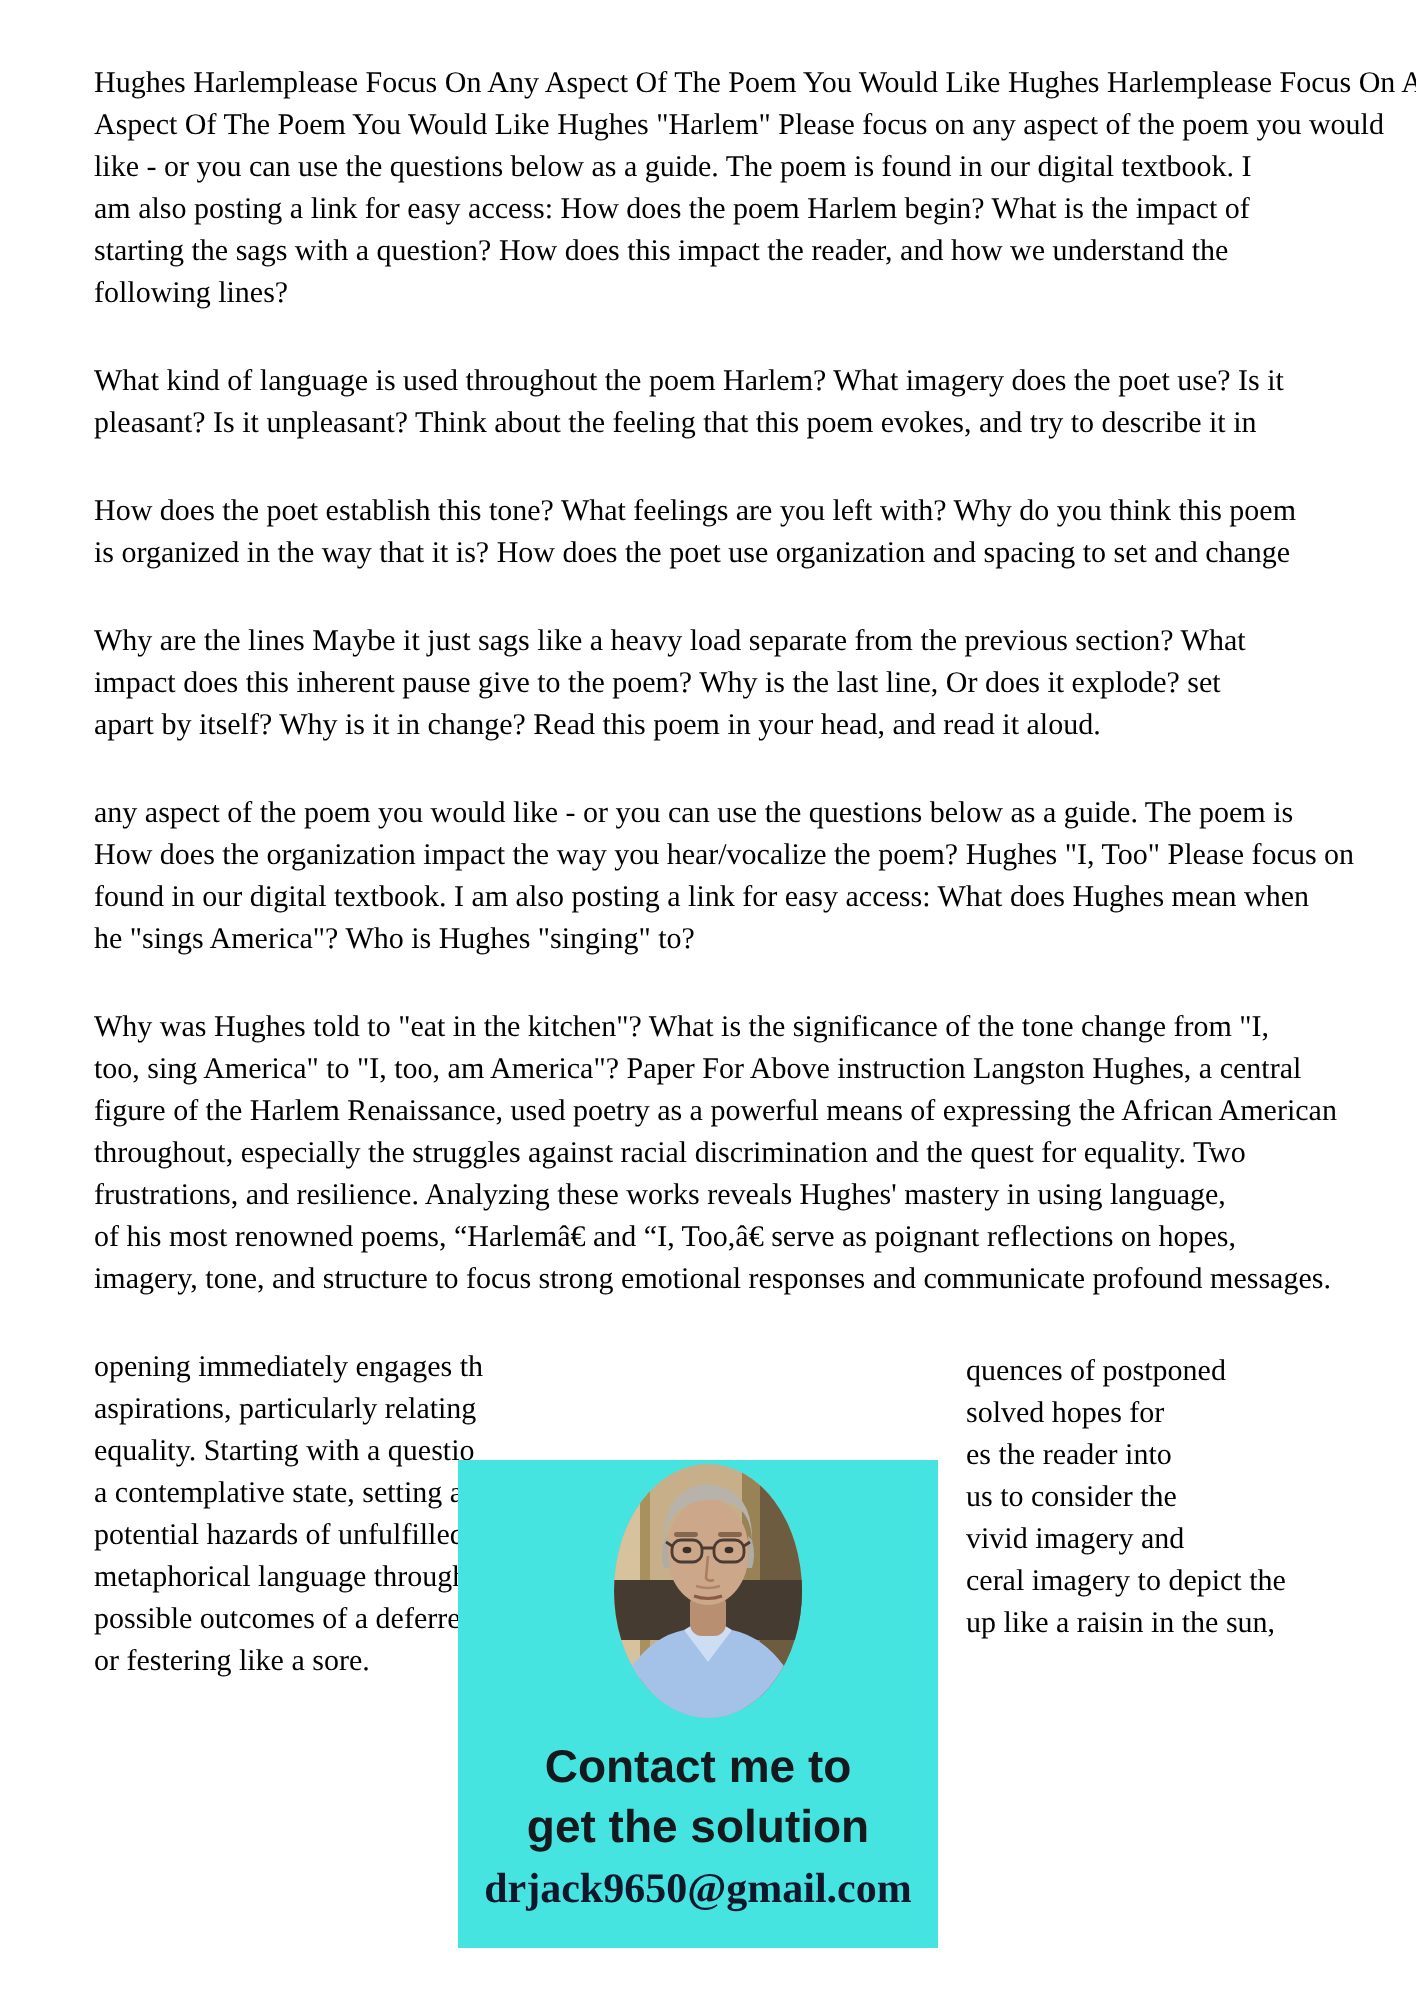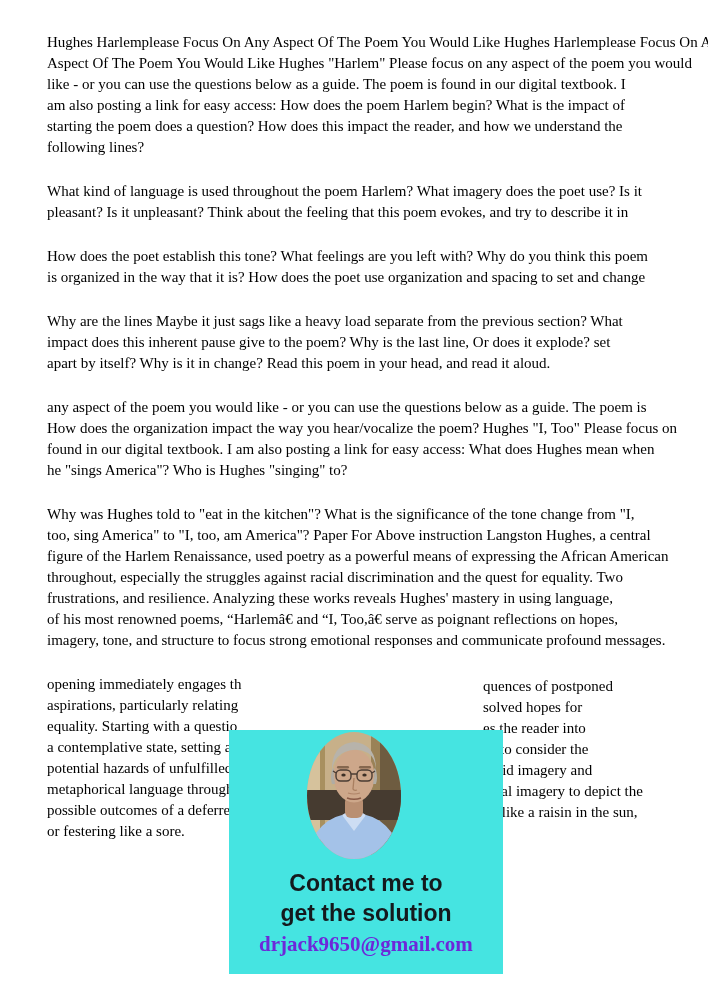--- a/index.html
+++ b/index.html
@@ -9,21 +9,21 @@
     overflow:hidden;
   }
   .text-col { position:absolute; left:47px; top:32px; width:658px; }
   .para { margin:0 0 23px 0; }
   .line {
     position:relative; height:21px; line-height:21px;
     font-size:15px; white-space:nowrap;
   }
   .frag-right { position:absolute; left:436px; top:2px;text-align:right; }
   .overlay-card {
-    position:absolute; left:229px; top:730px; width:274px; height:244px;
+    position:absolute; left:229px; top:730px; width:240px; height:244px;
     background:#45E4E1;
   }
   .portrait { position:absolute; left:78px; top:2px; width:94px; height:127px; }
   .overlay-heading {
     position:absolute; left:0; right:0; top:138px; text-align:center;
     font-family:"Liberation Sans","DejaVu Sans",sans-serif;
     font-weight:700; font-size:23px; line-height:30px; color:#14191d;
   }
   .overlay-email {
     position:absolute; left:0; right:0; top:201px; text-align:center;
@@ -35,21 +35,21 @@
 <body>
 
 <div class="page">
 
   <div class="text-col" id="doc">
       <div class="para">
         <div class="line">Hughes Harlemplease Focus On Any Aspect Of The Poem You Would Like Hughes Harlemplease Focus On Any</div>
         <div class="line">Aspect Of The Poem You Would Like Hughes "Harlem" Please focus on any aspect of the poem you would</div>
         <div class="line">like - or you can use the questions below as a guide. The poem is found in our digital textbook. I</div>
         <div class="line">am also posting a link for easy access: How does the poem Harlem begin? What is the impact of</div>
-        <div class="line">starting the poem does a question? How does this impact the reader, and how we understand the</div>
+        <div class="line">starting the sags with a question? How does this impact the reader, and how we understand the</div>
         <div class="line">following lines?</div>
       </div>
       <div class="para">
         <div class="line">What kind of language is used throughout the poem Harlem? What imagery does the poet use? Is it</div>
         <div class="line">pleasant? Is it unpleasant? Think about the feeling that this poem evokes, and try to describe it in</div>
       </div>
       <div class="para">
         <div class="line">How does the poet establish this tone? What feelings are you left with? Why do you think this poem</div>
         <div class="line">is organized in the way that it is? How does the poet use organization and spacing to set and change</div>
       </div>
@@ -121,16 +121,16 @@
           <path d="M47,46 L46,57 Q47,59 50,58" fill="none" stroke="#a97f60" stroke-width="1.3"></path>
           <path d="M40,66 Q47,68.5 54,66" fill="none" stroke="#8a5a46" stroke-width="1.6"></path>
           <path d="M41,61 Q47,63 53,61" fill="none" stroke="#b08468" stroke-width="1.2"></path>
         </g>
       </svg>
     </div>
     <div class="overlay-heading" style="color: rgb(20, 25, 29);">
       <div>Contact me to</div>
       <div>get the solution</div>
     </div>
-    <div class="overlay-email" style="color: #6d28d9;">drjack9650@gmail.com</div>
+    <div class="overlay-email" style="color: #0f172a;">drjack9650@gmail.com</div>
   </div>
 
 </div>
 
 </body></html>

